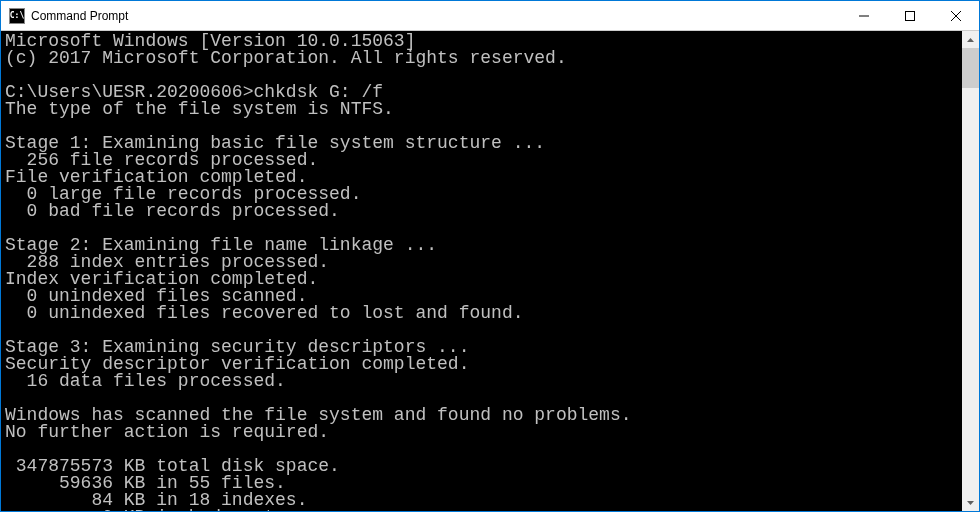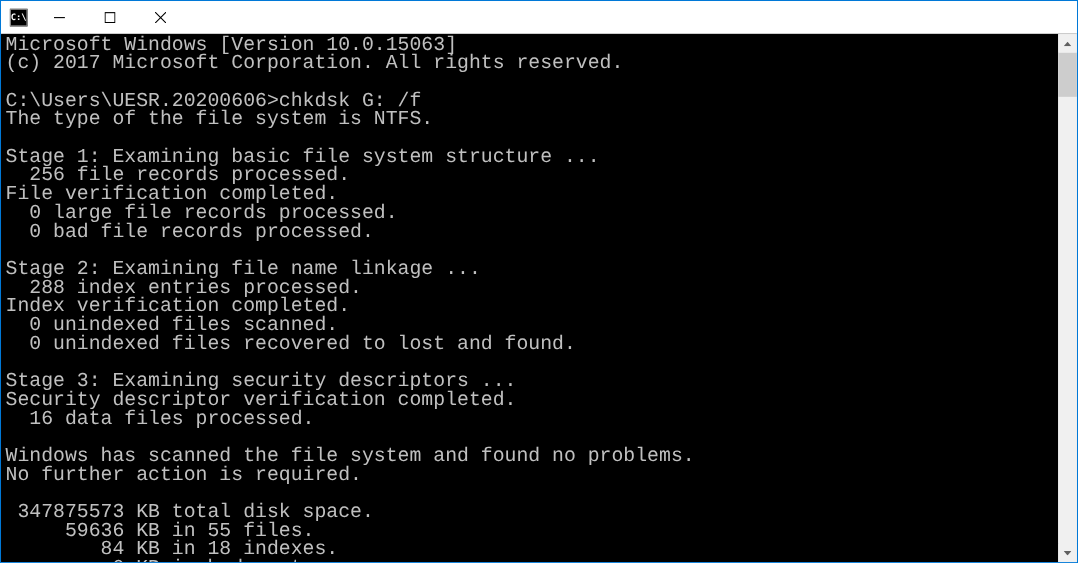--- a/index.html
+++ b/index.html
@@ -100,20 +100,21 @@
       background: #cdcdcd;
       cursor: pointer;
     }
     .scrollbar-arrow.down { position: absolute; bottom: 0; }
   </style>
 </head>
 <body>
 
 <div class="titlebar">
   <div class="titlebar-icon">C:\</div>
+  <div class="titlebar-title">Command Prompt</div>
   <div class="win-controls">
     <div class="win-btn">
       <svg width="10" height="10" viewBox="0 0 10 10">
           <path d="M0 5 H10" stroke="#000" stroke-width="1"></path>
         </svg>
     </div>
     <div class="win-btn">
       <svg width="10" height="10" viewBox="0 0 10 10">
           <rect x="0.5" y="0.5" width="9" height="9" fill="none" stroke="#000" stroke-width="1"></rect>
         </svg>

